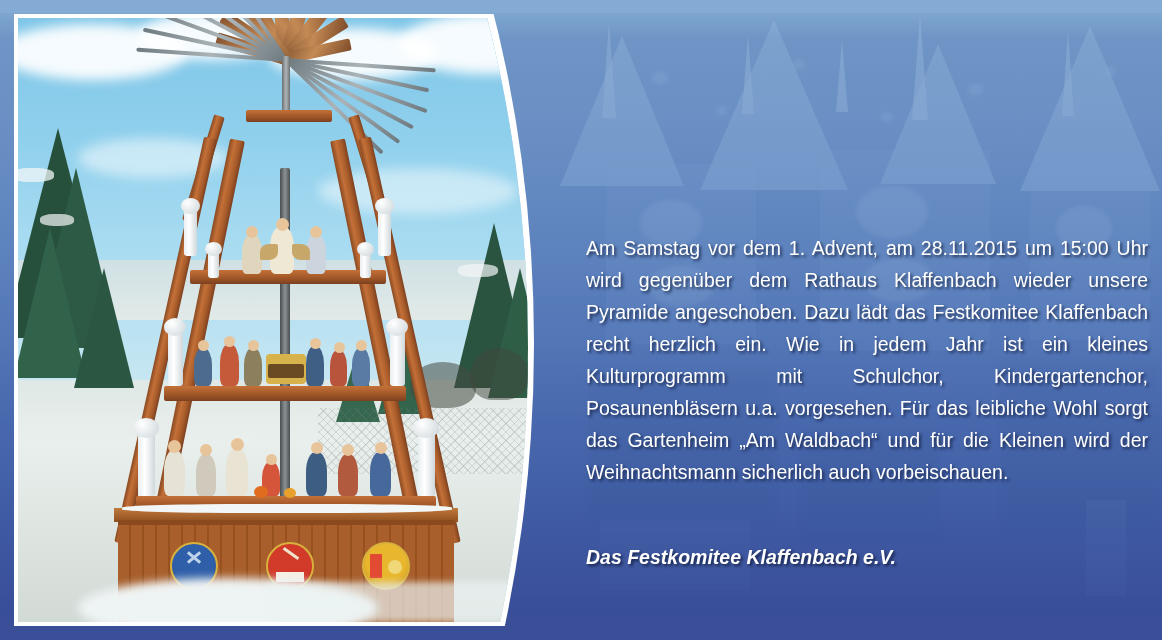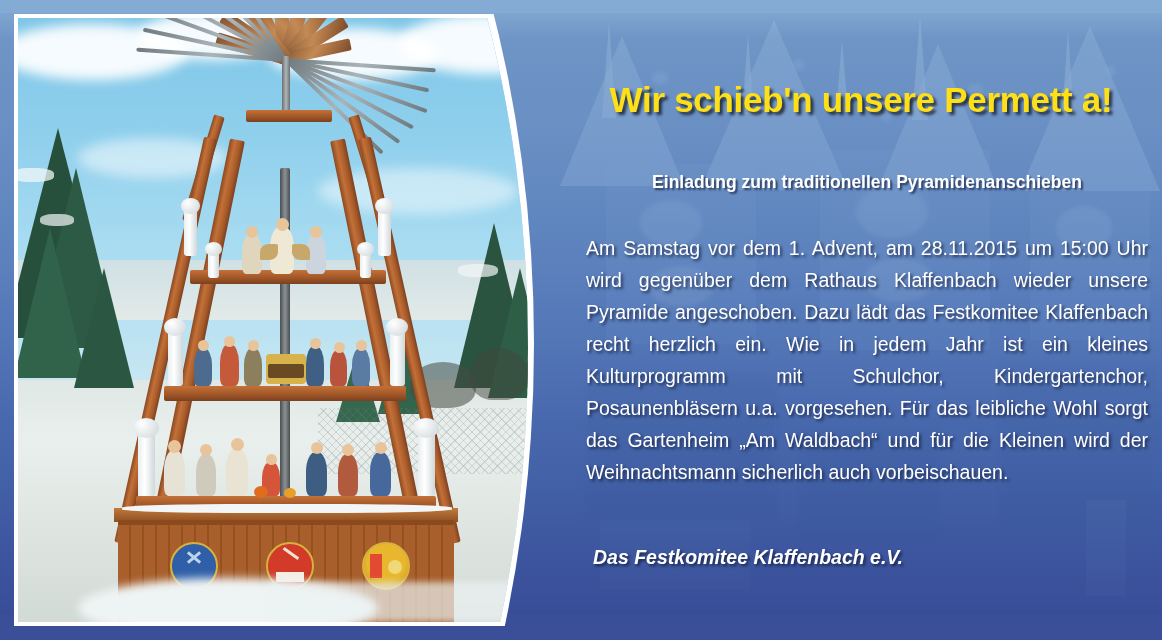--- a/index.html
+++ b/index.html
@@ -224,21 +224,20 @@
     left:10px; top:232px; width:562px;
     text-align:justify;
     font-size:19.5px; line-height:32px; color:#ffffff;
     text-shadow:2px 2px 3px rgba(15,25,55,.80);
   }
   .signature{
     position:absolute;
     left:10px; top:546px; width:562px;
     font-size:19.5px; font-weight:bold; font-style:italic; color:#ffffff;
     text-shadow:2px 2px 3px rgba(15,25,55,.80);
-    margin-left:7px;
   }
 </style>
 </head>
 <body>
 
 <div class="poster">
 
   <div class="bluepanel">
     <div class="watermarks">
 
@@ -441,22 +440,20 @@
 
       <div class="ph" style="left:60px; bottom:-16px; width:300px; height:60px; border-radius:50%; background:#eef3f3; filter:blur(4px);"></div>
       <div class="ph" style="left:250px; bottom:0px; width:300px; height:40px; background:rgba(235,242,242,.7); filter:blur(3px);"></div>
 
     </div>
   </div>
 
   <div class="content">
 
 
-    <div class="headline">Wir schieb'n unsere Permett a!</div>
-
-    <div class="subhead">Einladung zum traditionellen Pyramidenanschieben</div>
+
 
     <div class="body">Am Samstag vor dem 1. Advent, am 28.11.2015 um 15:00 Uhr wird gegenüber dem Rathaus Klaffenbach wieder unsere Pyramide angeschoben. Dazu lädt das Festkomitee Klaffenbach recht herzlich ein. Wie in jedem Jahr ist ein kleines Kulturprogramm mit Schulchor, Kindergartenchor, Posaunenbläsern u.a. vorgesehen. Für das leibliche Wohl sorgt das Gartenheim „Am Waldbach“ und für die Kleinen wird der Weihnachtsmann sicherlich auch vorbeischauen.</div>
 
     <div class="signature">Das Festkomitee Klaffenbach e.V.</div>
   </div>
 
 </div>
 
 </body></html>

